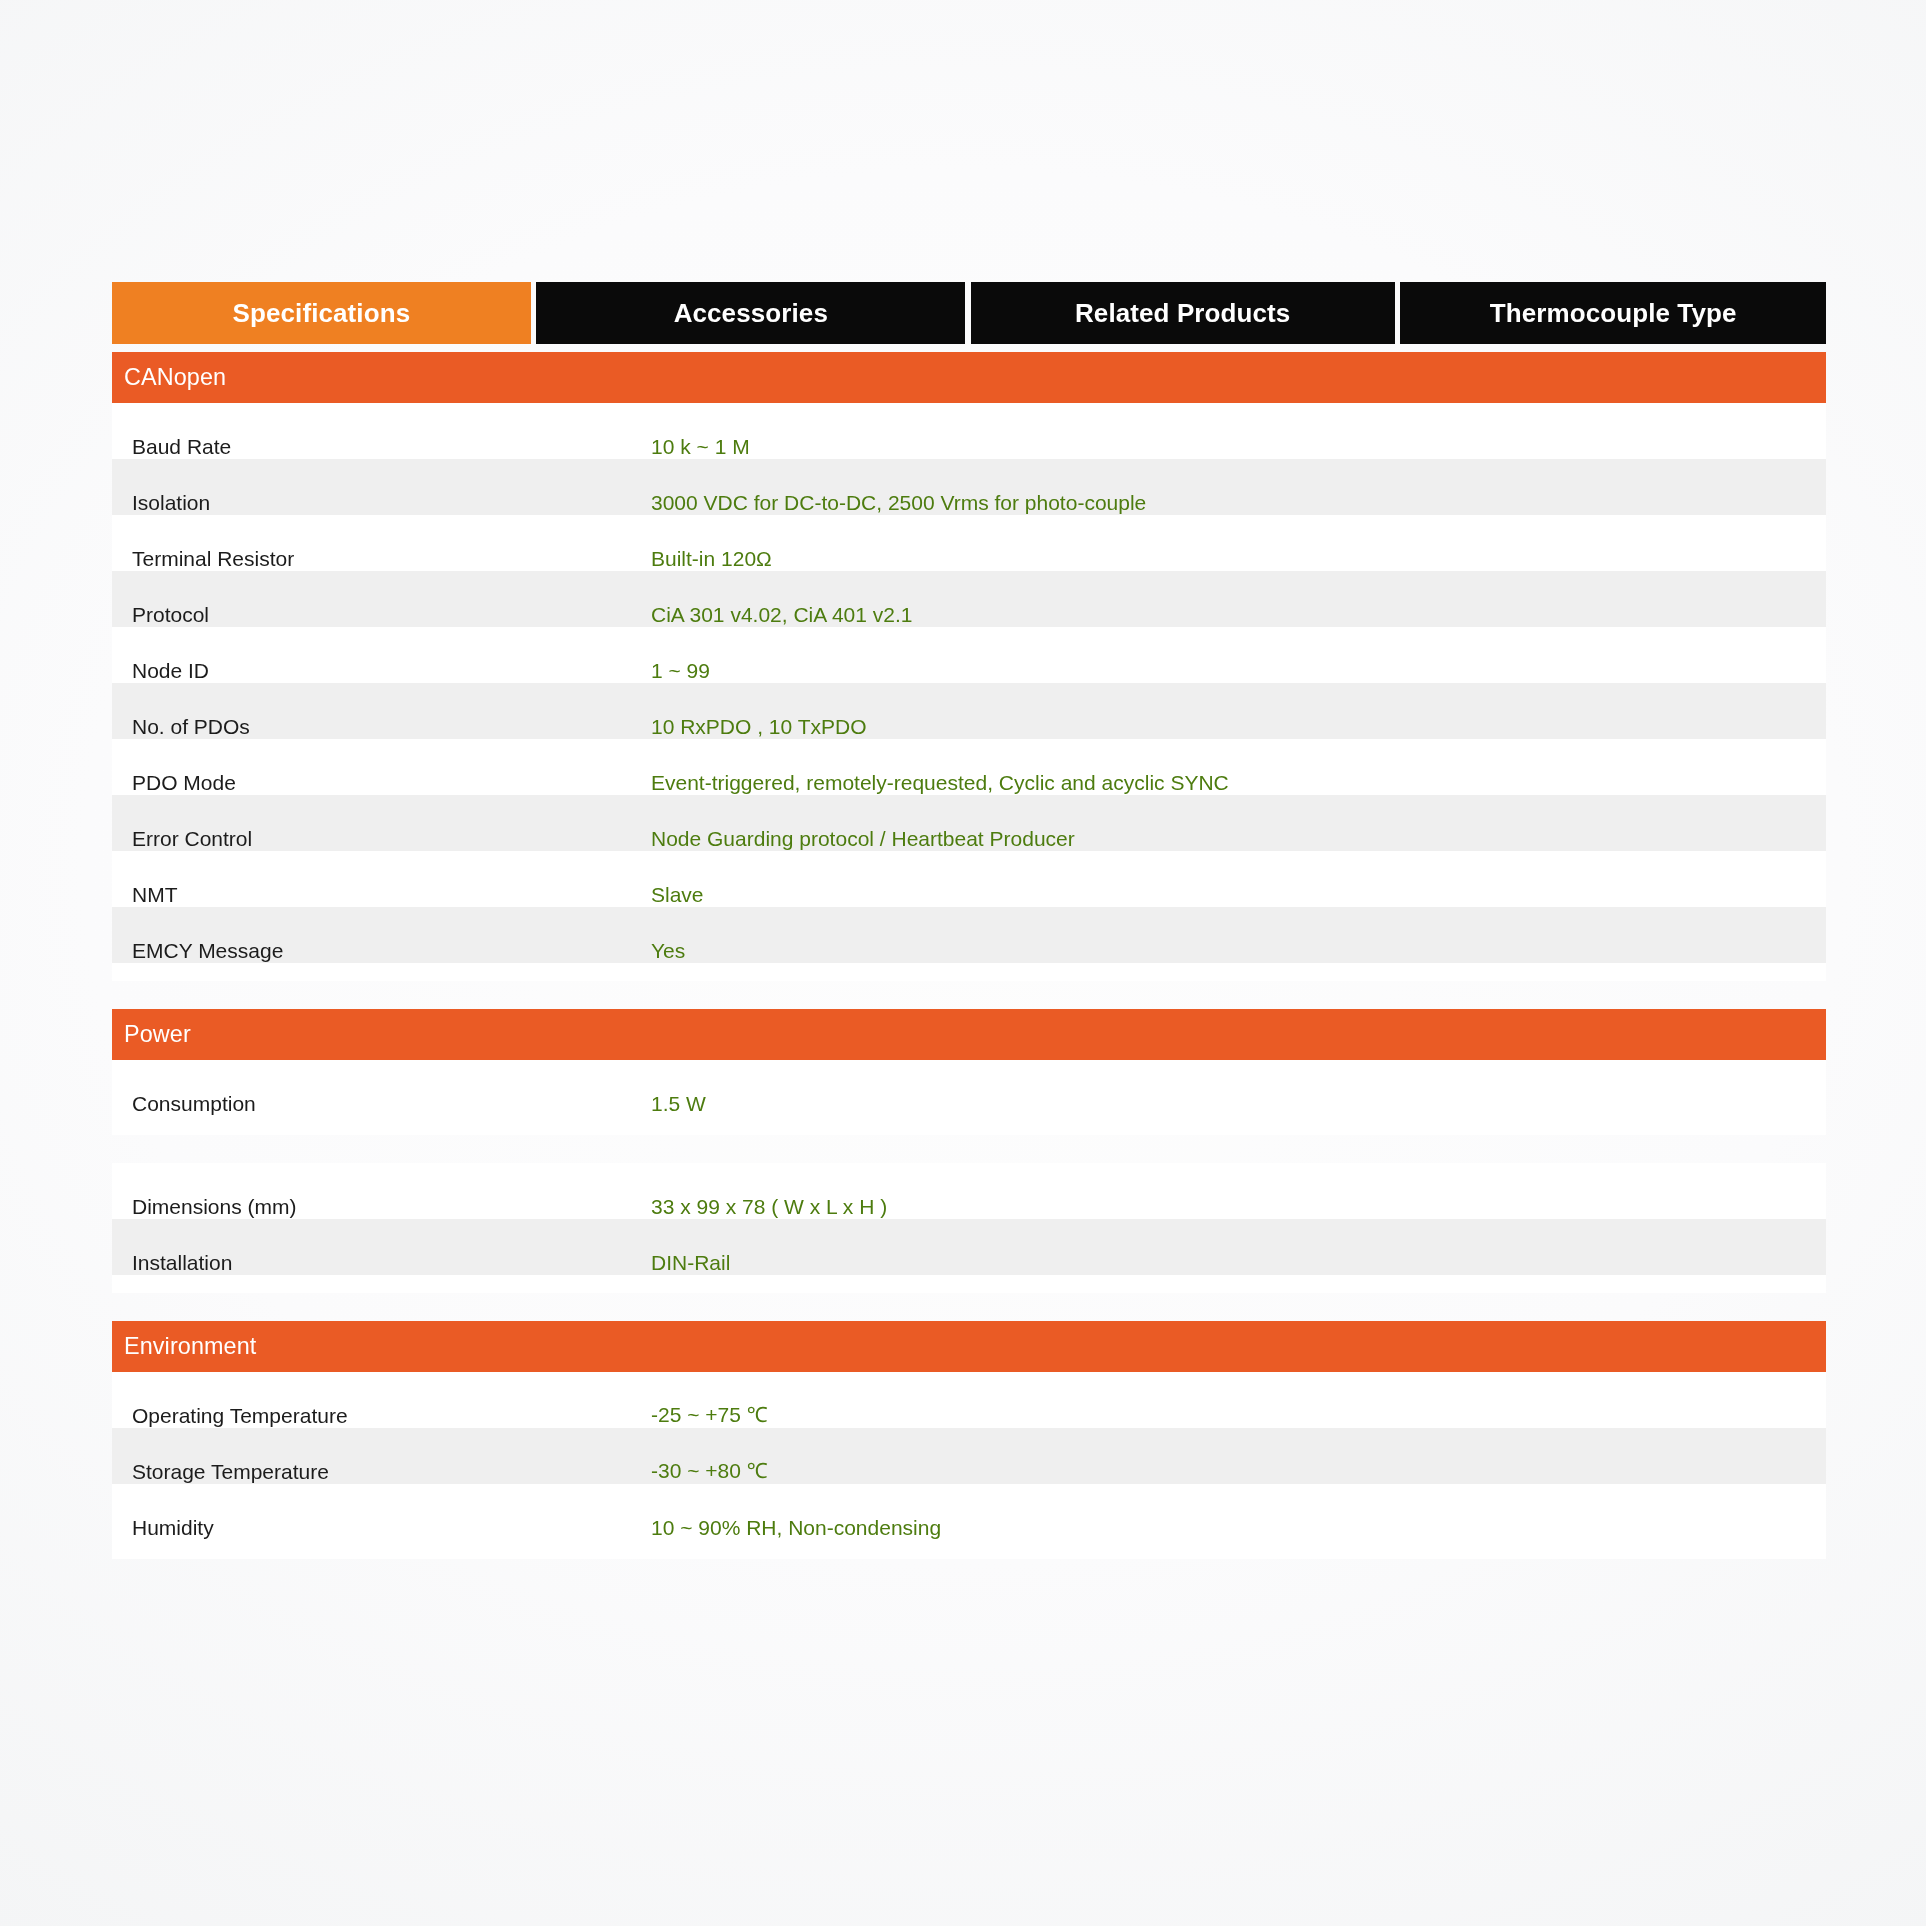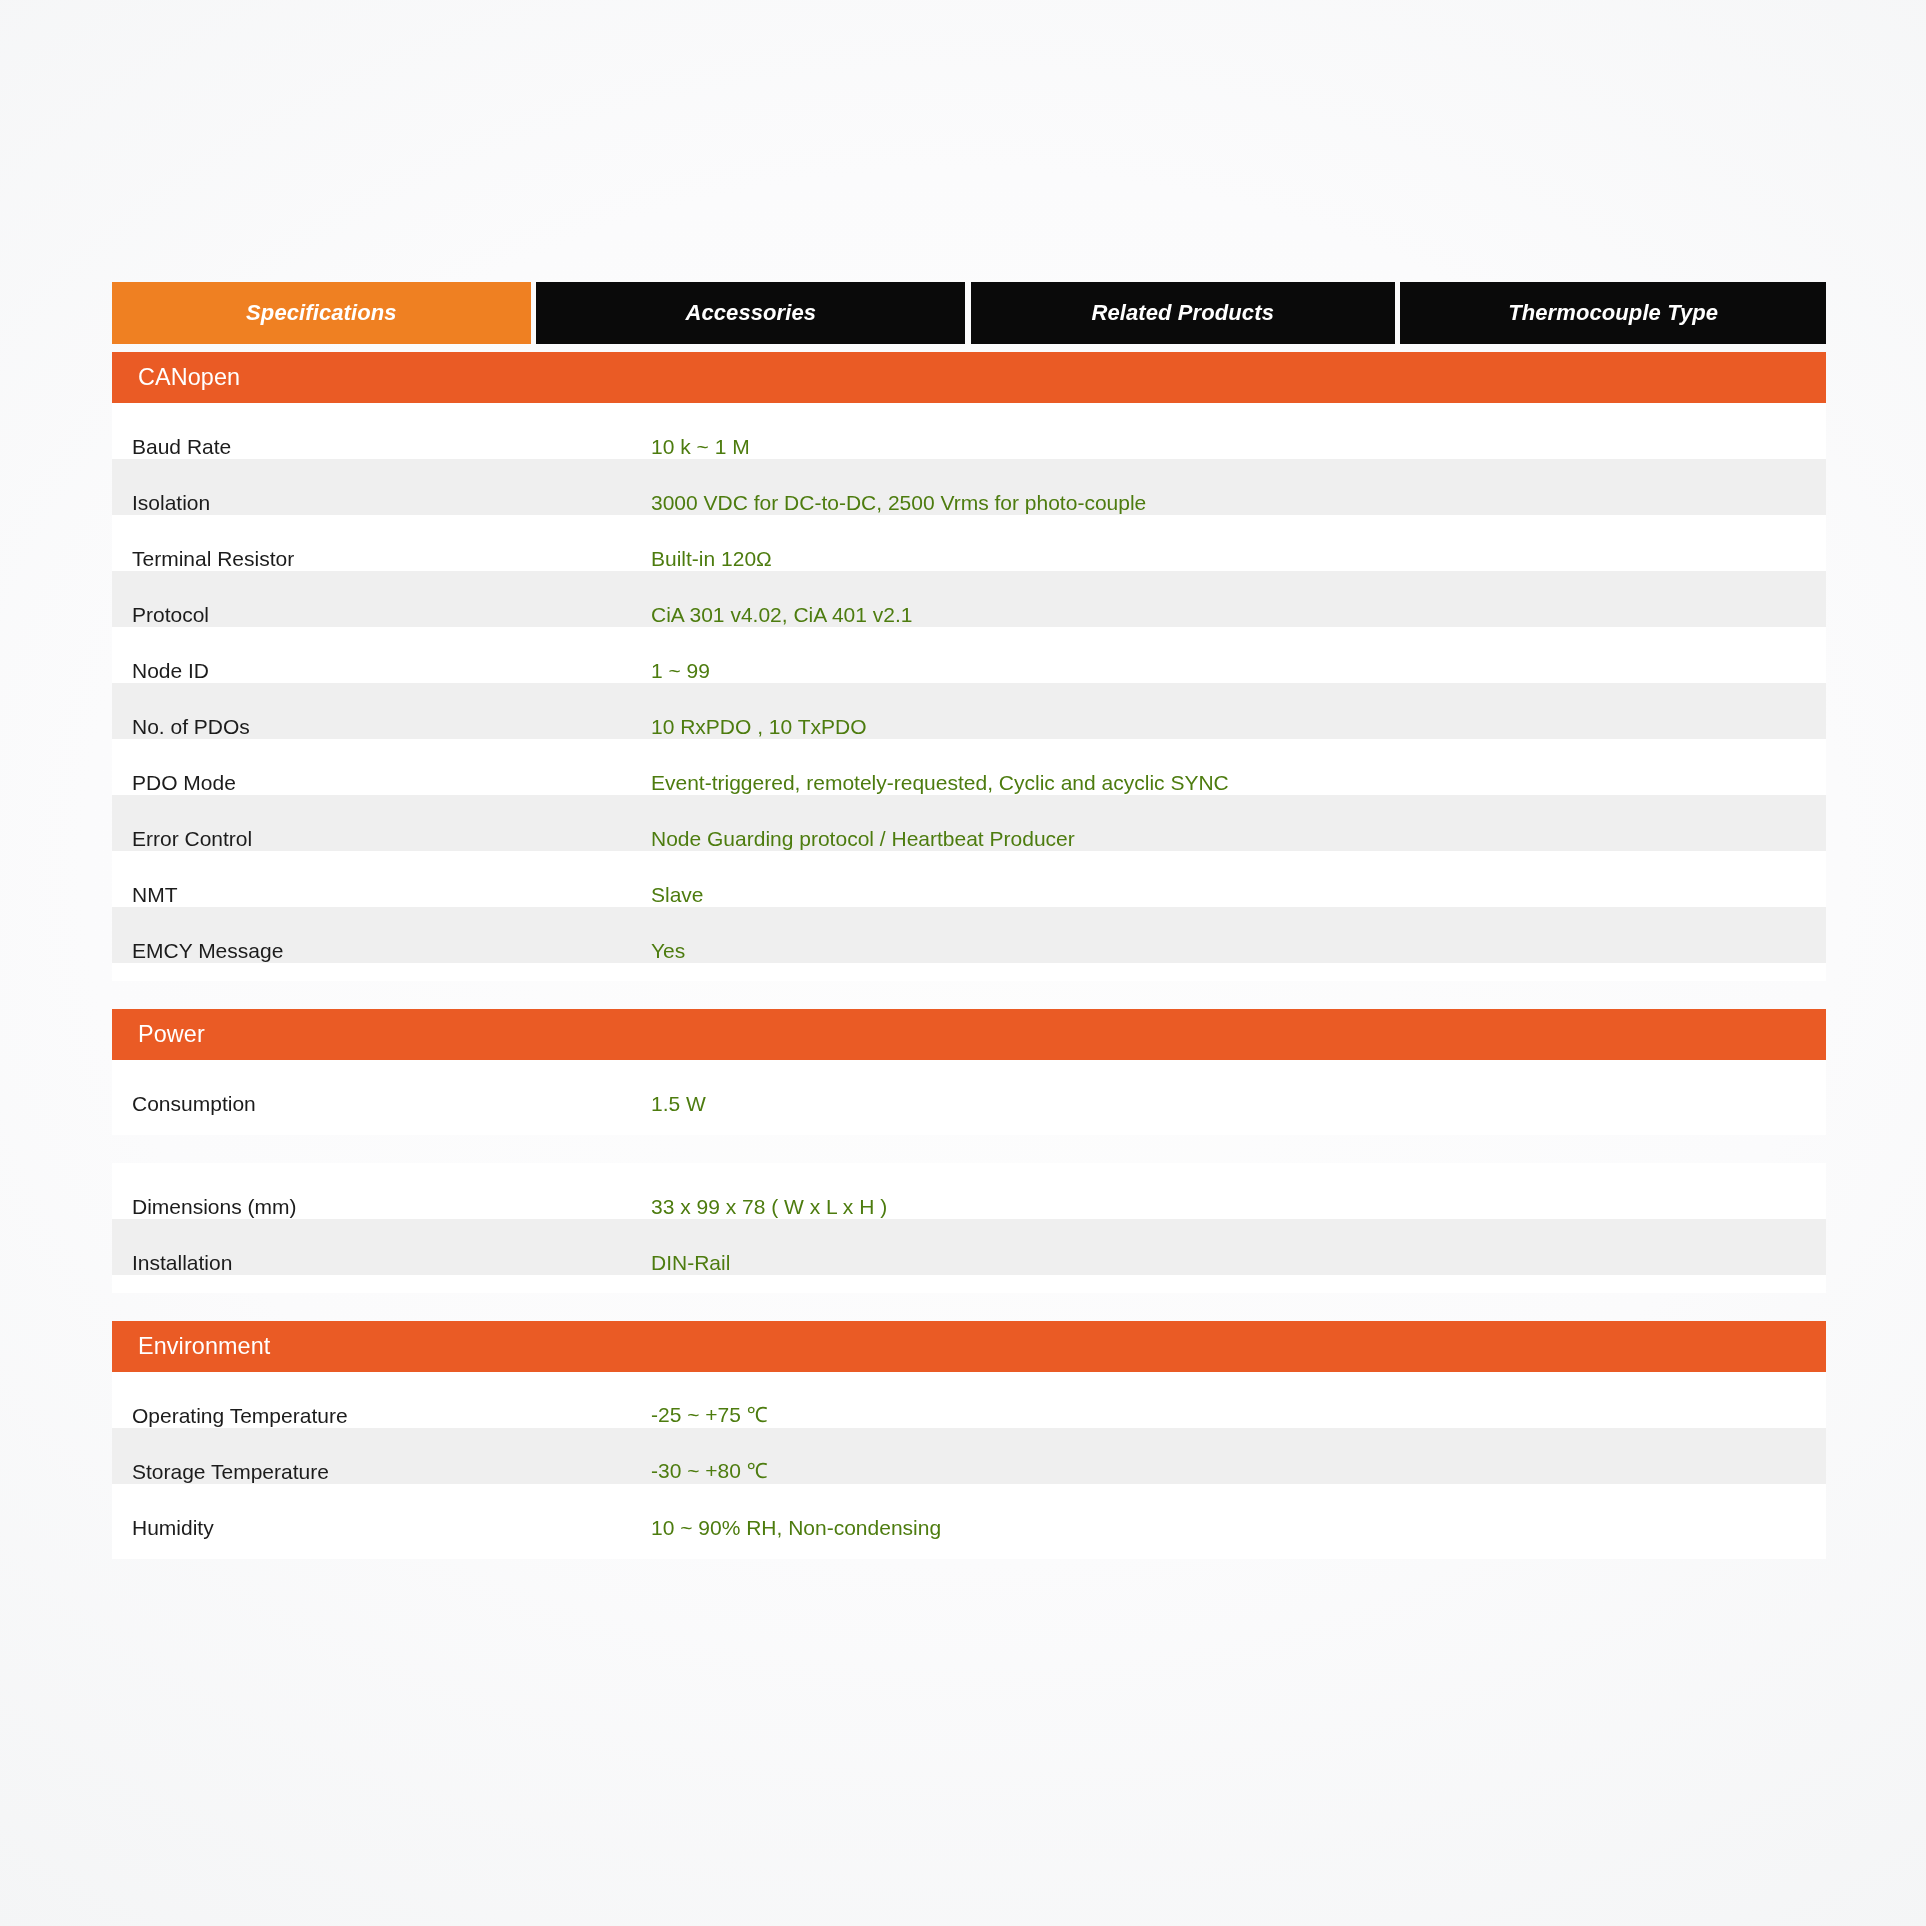--- a/index.html
+++ b/index.html
@@ -34,26 +34,25 @@
     display: flex;
     gap: 5.7px;
   }
 
   .tab {
     height: 62px;
     display: flex;
     align-items: center;
     justify-content: center;
     color: #ffffff;
-    font-size: 22px;
+    font-size: 26px;
     font-weight: bold;
     letter-spacing: 0.1px;
     background: #0a0a0a;
     user-select: none;
-    font-style: italic;
   }
 
   .tab.active {
     background: #ef8022;
   }
 
   .tab:nth-child(1) { width: 420px; }
   .tab:nth-child(2) { width: 430px; }
   .tab:nth-child(3) { width: 425px; }
   .tab:nth-child(4) { width: 427px; }
@@ -70,21 +69,21 @@
 
   .section-header {
     width: 100%;
     height: 51px;
     background: #ea5b25;
     color: #ffffff;
     font-size: 23.4px;
     font-weight: 400;
     display: flex;
     align-items: center;
-    padding-left: 26px;
+    padding-left: 12px;
     letter-spacing: 0.1px;
   }
 
   .rows { width: 100%; }
 
   .row {
     width: 100%;
     height: 56px;
     display: flex;
     align-items: flex-end;

